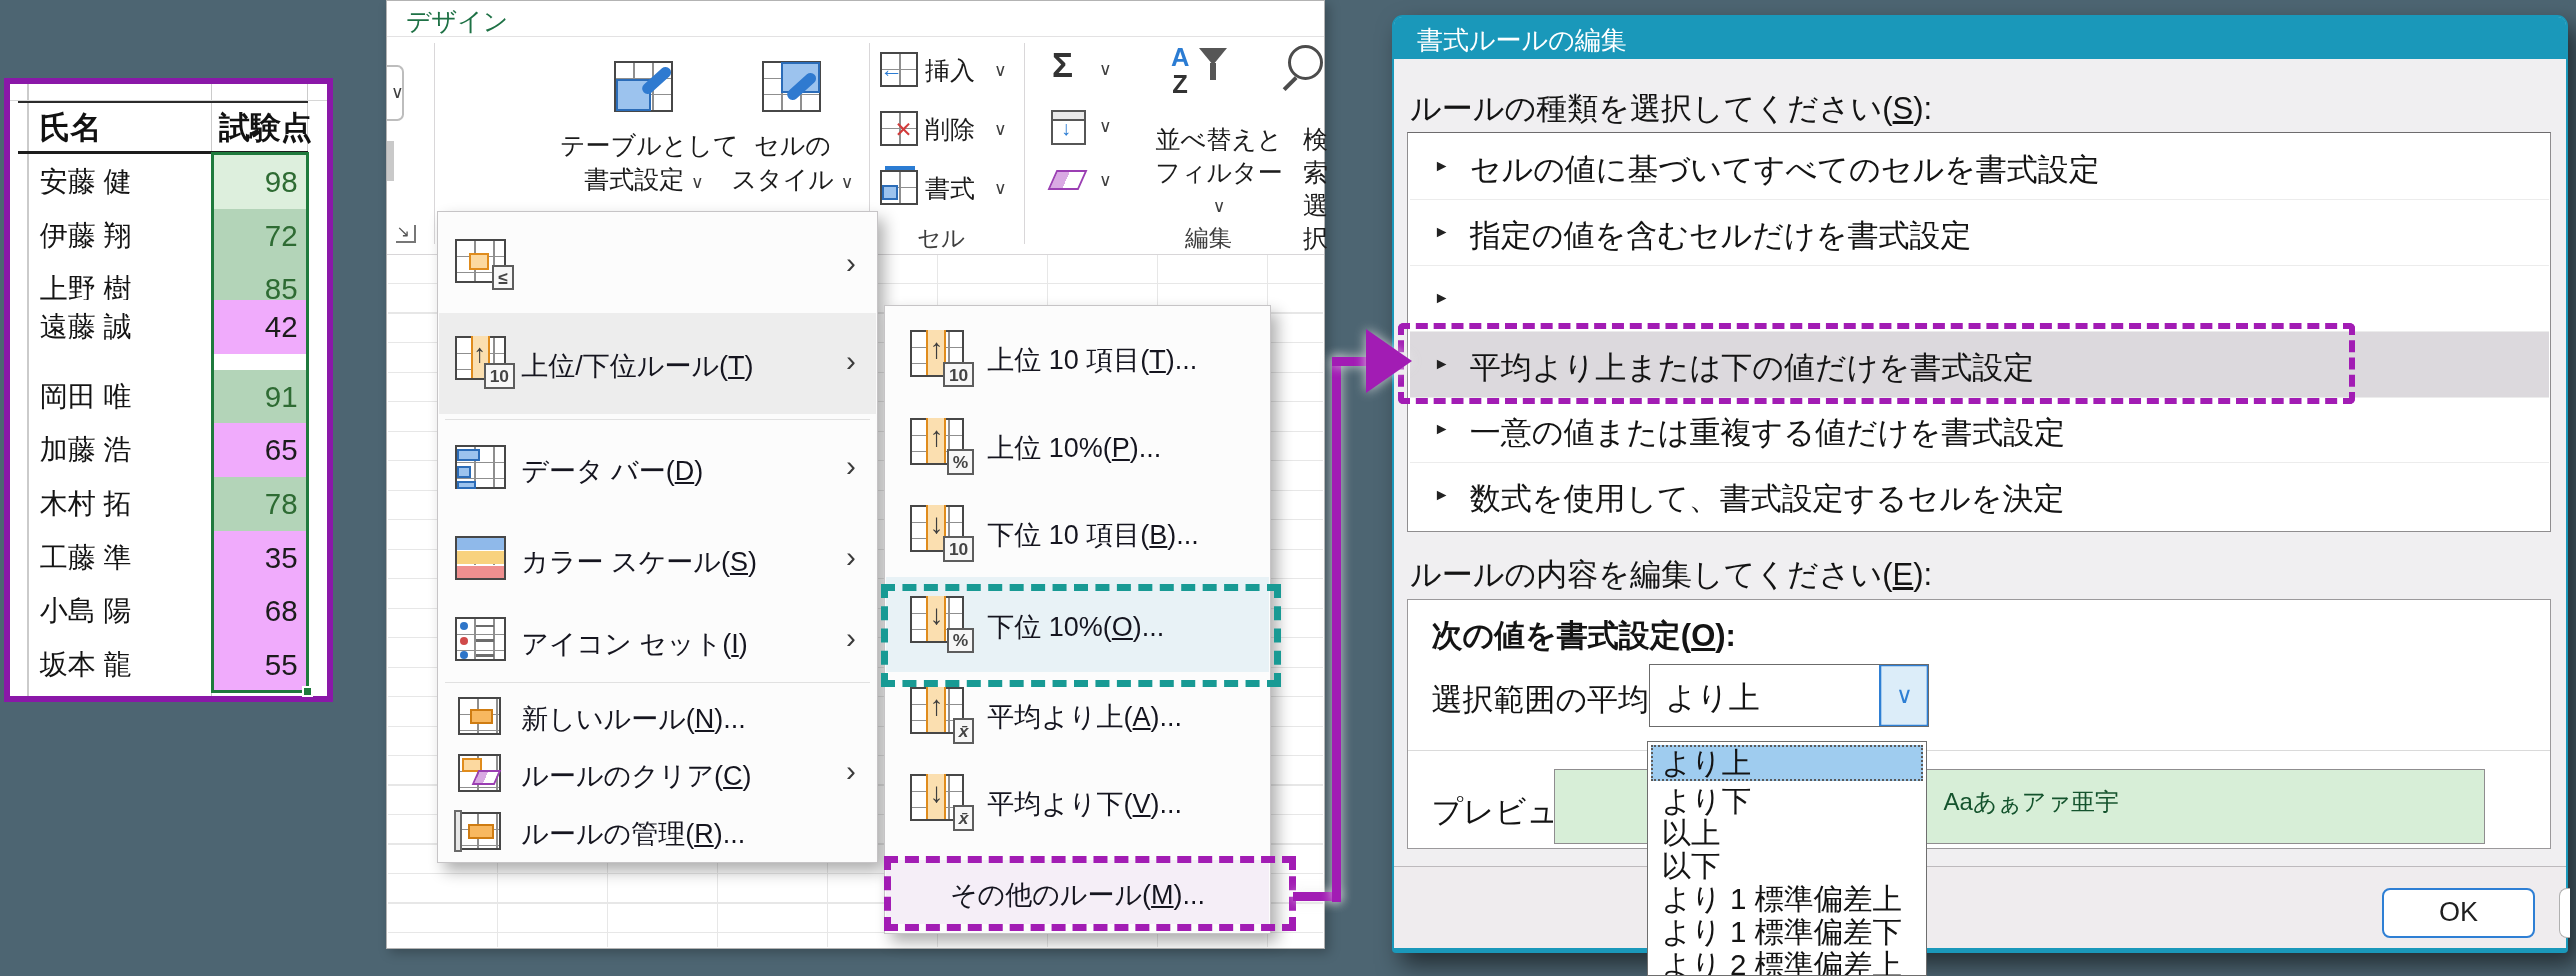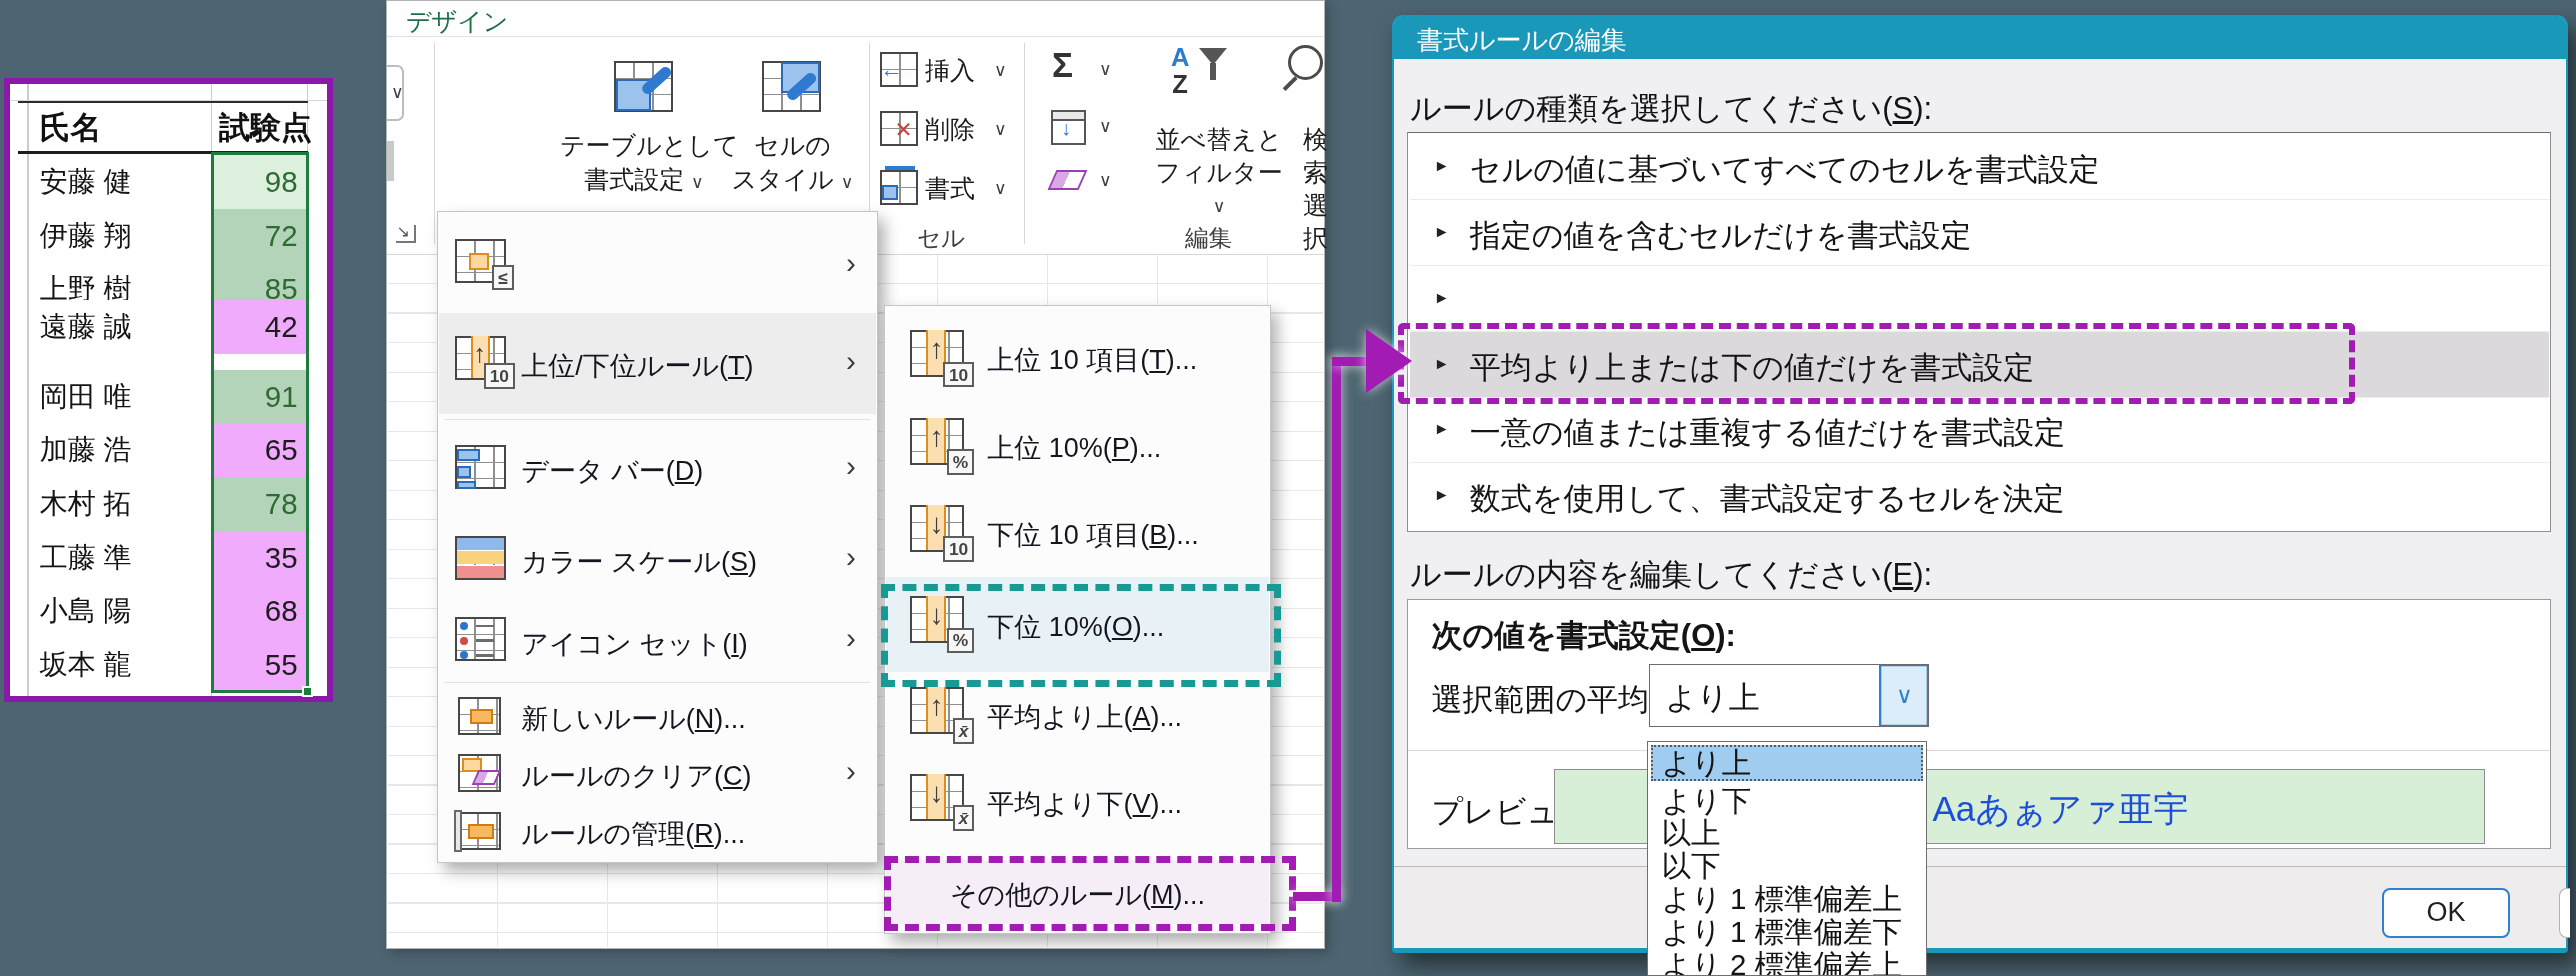--- a/index.html
+++ b/index.html
@@ -82,21 +82,21 @@
   .dlist{position:absolute;left:13.4px;top:115px;width:1144px;height:400px;background:#fff;border:1.3px solid #8f8d8f;border-top-color:#6d6b6d;box-sizing:border-box;}
   .drow{position:absolute;left:1.3px;right:1.3px;height:65px;border-bottom:0.7px solid #ececec;}
   .drow .tri{position:absolute;left:24px;top:23px;font-size:16px;color:#222;}
   .drow .txt{position:absolute;left:60px;top:14.8px;font-size:31px;color:#141414;white-space:nowrap;}
   .drow-sel{background:#dcd9dd;}
   .dcontent{position:absolute;left:13.4px;top:582px;width:1144px;height:250px;background:#fff;border:1.3px solid #9b999b;box-sizing:border-box;}
   .dselect{position:absolute;left:241px;top:64px;width:280px;height:63px;background:#fff;border:1.3px solid #6b6b6b;box-sizing:border-box;}
   .dselect .val{position:absolute;left:14.8px;top:12px;font-size:31px;color:#141414;}
   .dselect .dd{position:absolute;right:0;top:0;width:48px;height:100%;background:#dcedf9;border-left:1.3px solid #2e7fd4;box-shadow:inset 0 0 0 1.3px #2e7fd4;color:#2e7fd4;font-size:23px;text-align:center;line-height:60px;}
   .preview{position:absolute;left:146px;top:169px;width:931px;height:75px;background:#d7eed7;border:1.3px solid #8f8d8f;box-sizing:border-box;}
-  .preview span{position:absolute;left:377px;top:16px;font-size:35px;color:#1d4ed8;white-space:nowrap;}
+  .preview span{position:absolute;left:388px;top:16px;font-size:24px;color:#14532d;white-space:nowrap;}
   .dfoot{position:absolute;left:0;right:0;top:849px;height:81px;background:#efecee;border-top:1.3px solid #bdbabd;}
   .okbtn{position:absolute;background:#fff;border:2px solid #2e7fd4;border-radius:8px;box-sizing:border-box;
          font-size:27px;color:#1f1f1f;text-align:center;line-height:44px;}
   .cancel-sliver{position:absolute;background:#fff;border:1.3px solid #b0b0b0;border-right:none;border-radius:8px 0 0 8px;box-sizing:border-box;}
   .optlist{left:1647px;top:741px;width:280px;height:235px;background:#fff;border:1.3px solid #6e6e6e;box-sizing:border-box;z-index:60;overflow:hidden;}
   .opt{position:absolute;left:2.7px;right:2.7px;height:33px;font-size:29.5px;color:#141414;padding-left:10.7px;line-height:33px;white-space:nowrap;}
   .opt-sel{background:#9fccef;outline:2px dotted #5a5a5a;outline-offset:-2px;height:36px;line-height:36px;}
   u{text-decoration:underline;}
 </style>
 </head>
@@ -451,21 +451,21 @@
 
       <div class="abs" style="left:0;top:150px;width:100%;height:1.3px;background:#dadada;"></div>
 
       <div class="dlabel" style="left:23px;top:191px;">プレビュー:</div>
       <div class="preview">
         <span>Aaあぁアァ亜宇</span>
       </div>
     </div>
 
     <div class="dfoot">
-      <div class="okbtn" style="left:988px;top:21.5px;width:128px;height:50px;">OK</div>
+      <div class="okbtn" style="left:988px;top:21.5px;width:153px;height:50px;">OK</div>
       <div class="cancel-sliver" style="left:1165px;top:21.5px;width:10.7px;height:50px;"></div>
     </div>
   </div>
 
   <div class="abs dash-purple" style="left:1398px;top:323px;width:957px;height:81px;border-width:6px;border-radius:5.4px;z-index:35;"></div>
 
   <div class="abs optlist">
     <div class="opt opt-sel" style="top:2.7px;">より上</div>
     <div class="opt" style="top:42px;">より下</div>
     <div class="opt" style="top:74px;">以上</div>

